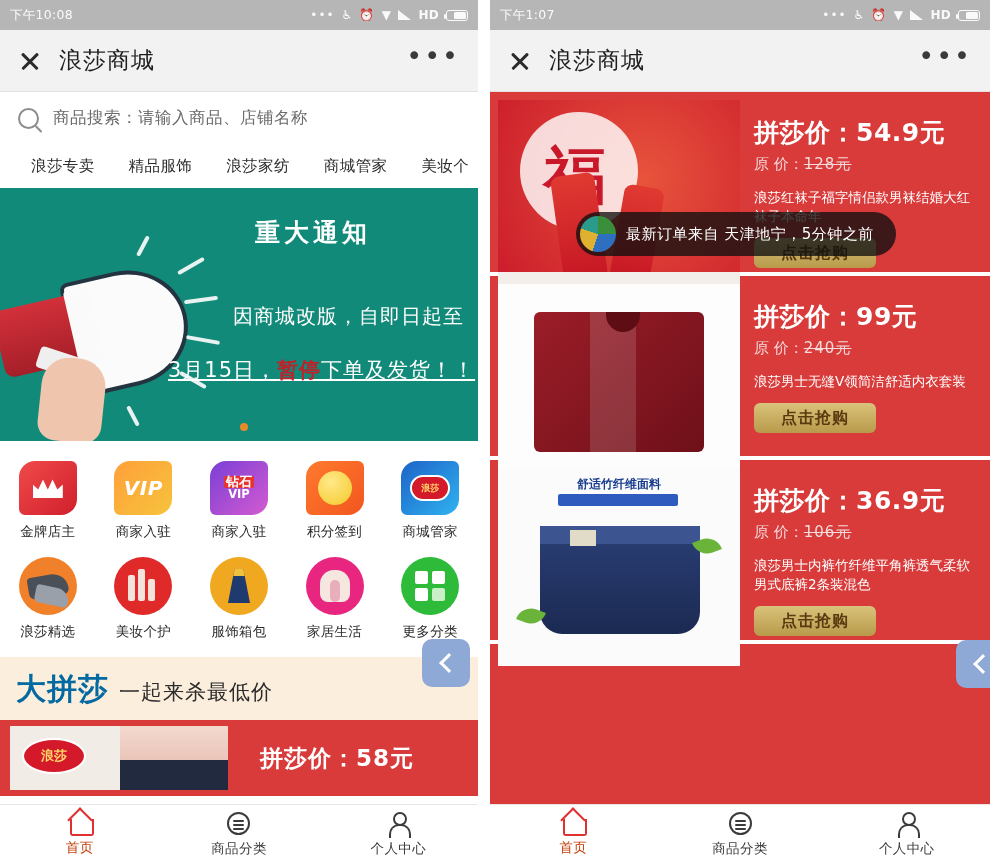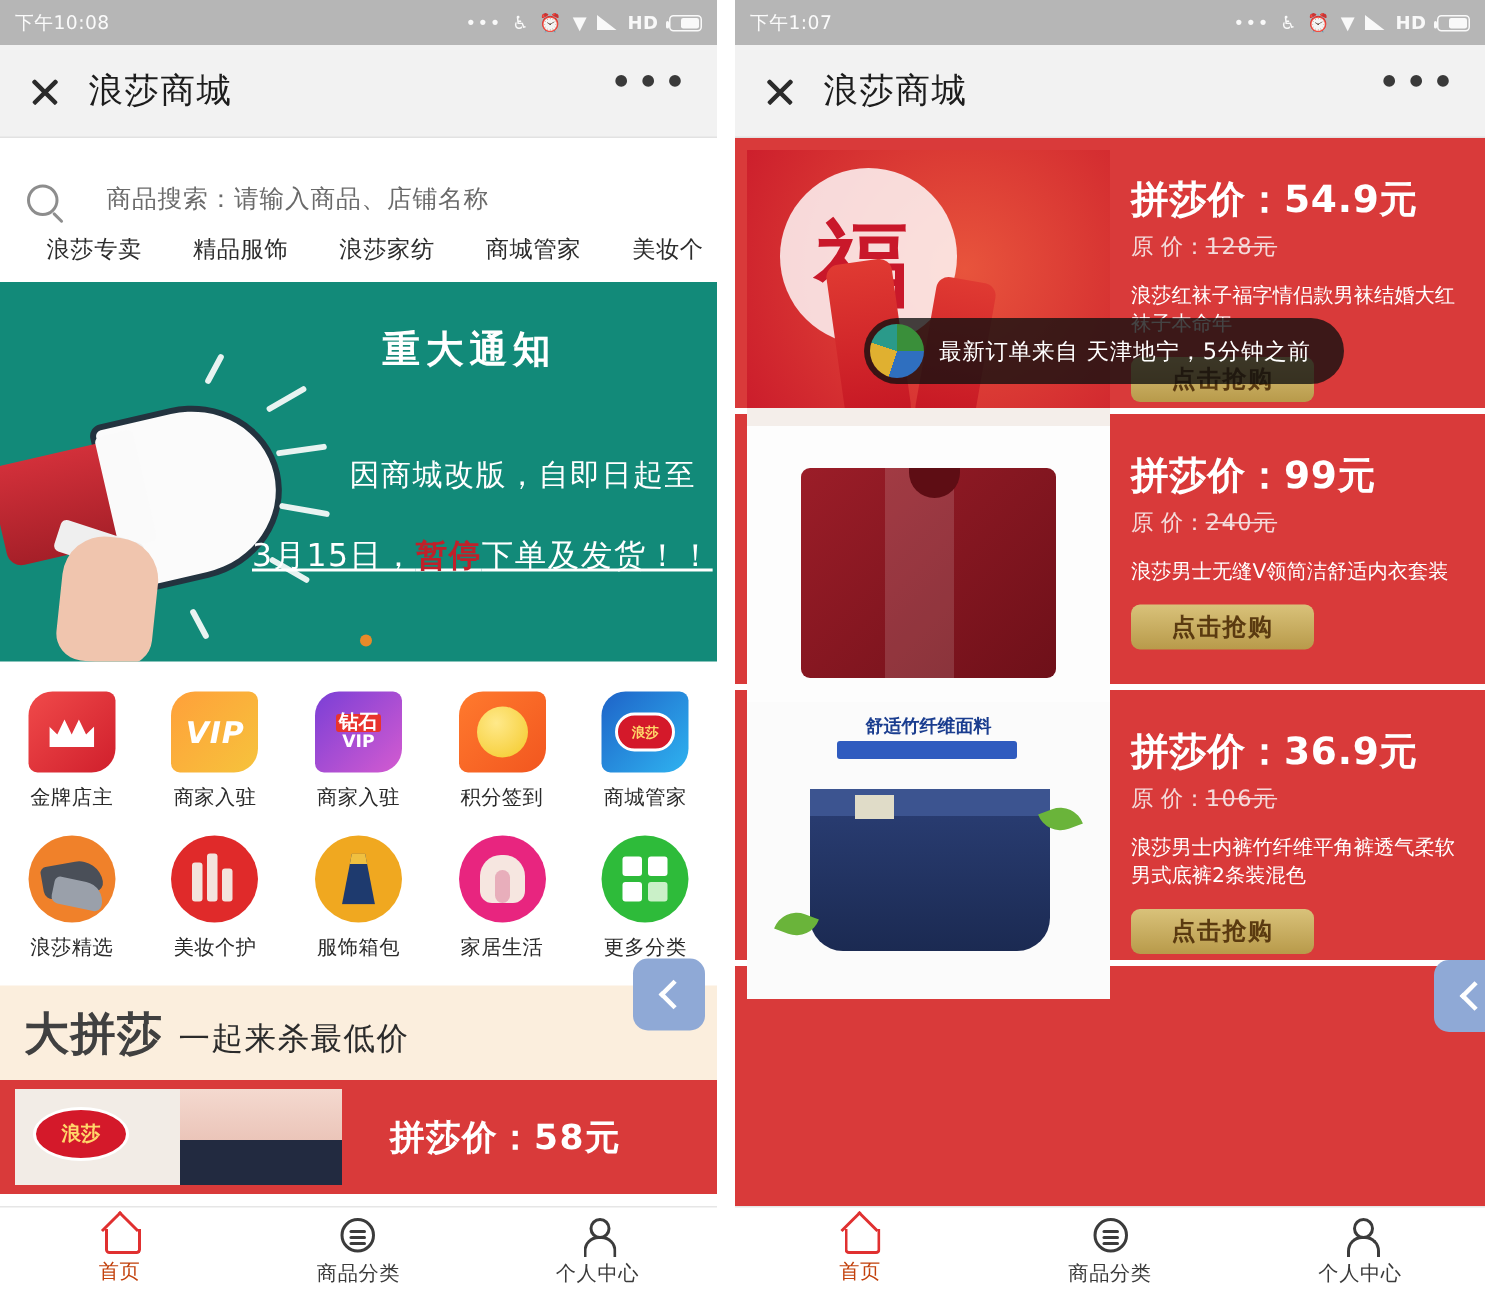--- a/index.html
+++ b/index.html
@@ -43,21 +43,21 @@
     content: ""; position: absolute; left: 1px; top: 11px; width: 22px; height: 2.6px;
     background: #2b2b2b; border-radius: 1px;
   }
   .close-x::before { transform: rotate(45deg); }
   .close-x::after  { transform: rotate(-45deg); }
   .app-title { font-size: 23px; color: #1d1d1d; margin-left: 17px; letter-spacing: 1px; }
   .more-dots { margin-left: auto; font-size: 27px; color: #3a3a3a; letter-spacing: 2px;
                line-height: 10px; padding-bottom: 9px; }
 
   
-  .searchbar { height: 52px; background:#fff; display:flex; align-items:flex-end; padding: 0 18px; gap: 18px; }
+  .searchbar { height: 52px; background:#fff; display:flex; align-items:center; padding: 0 18px; }
   .mag { width: 21px; height: 21px; border: 2.2px solid #8d8d8d; border-radius: 50%;
          position: relative; flex: 0 0 auto; }
   .mag::after { content:""; position:absolute; right:-6px; bottom:-4px; width:9px; height:2.2px;
                 background:#8d8d8d; transform: rotate(45deg); border-radius:1px; }
   .search-text { margin-left: 14px; color: #6a6a6a; font-size: 16.5px; letter-spacing:.5px; }
 
   
   .cattabs { display:flex; align-items:center; height: 44px; padding-left: 14px;
              overflow: hidden; white-space: nowrap; }
   .cattab { font-size: 15.5px; color: #2c2c2c; padding: 0 17px; flex: 0 0 auto; letter-spacing:.4px;}
@@ -140,21 +140,21 @@
   .dress::before{content:"";display:block;width:22px;height:7px;background:#f0c040;}
   .chair { width: 30px; height: 32px; background: #f6e6e0; border-radius: 14px 14px 8px 8px; position:relative; }
   .chair::after{content:"";position:absolute;left:10px;top:10px;width:10px;height:22px;background:#e8aebb;border-radius:6px;}
   .sq4 { display:grid; grid-template-columns: 13px 13px; grid-template-rows: 13px 13px; gap:4px; }
   .sq4 i { background:#fff; border-radius:2px; }
   .sq4 i:last-child { background:#caf0c8; }
   .cell-label { margin-top: 8px; font-size: 13.5px; color: #2a2a2a; letter-spacing:.3px; }
 
   
   .pinsha-hd { background:#fbeedd; padding: 12px 16px 10px; display:flex; align-items:baseline; }
-  .ps-big { font-size: 30px; font-weight: 900; color:#404040; letter-spacing: 1px; }
+  .ps-big { font-size: 30px; font-weight: 900; color:#0369a1; letter-spacing: 1px; }
   .ps-sub { font-size: 21px; color:#2b2b2b; margin-left: 10px; letter-spacing: 1px; }
   .ps-item { background:#d93a3a; display:flex; align-items:center; padding: 8px 10px; height: 76px; overflow:hidden;}
   .ps-img { width: 218px; height: 64px; background:#f2ece6; position:relative; overflow:hidden; flex:0 0 auto;}
   .ps-logo { position:absolute; left: 12px; top: 12px; width: 64px; height: 36px; background:#d4192a;
              border-radius: 50%; border: 2px solid #fff; color:#ffd76a; font-size:13px;
              display:flex; align-items:center; justify-content:center; font-weight:700;}
   .ps-body { position:absolute; left: 110px; top: 0; width: 110px; height: 64px;
              background: linear-gradient(#f4d9cf, #e3b3a6); }
   .ps-body::after { content:""; position:absolute; left:0; top:34px; width:110px; height:30px; background:#222a40; }
   .ps-price { color:#fff; font-size: 23px; font-weight: 800; margin-left: 32px; letter-spacing:1px; }

